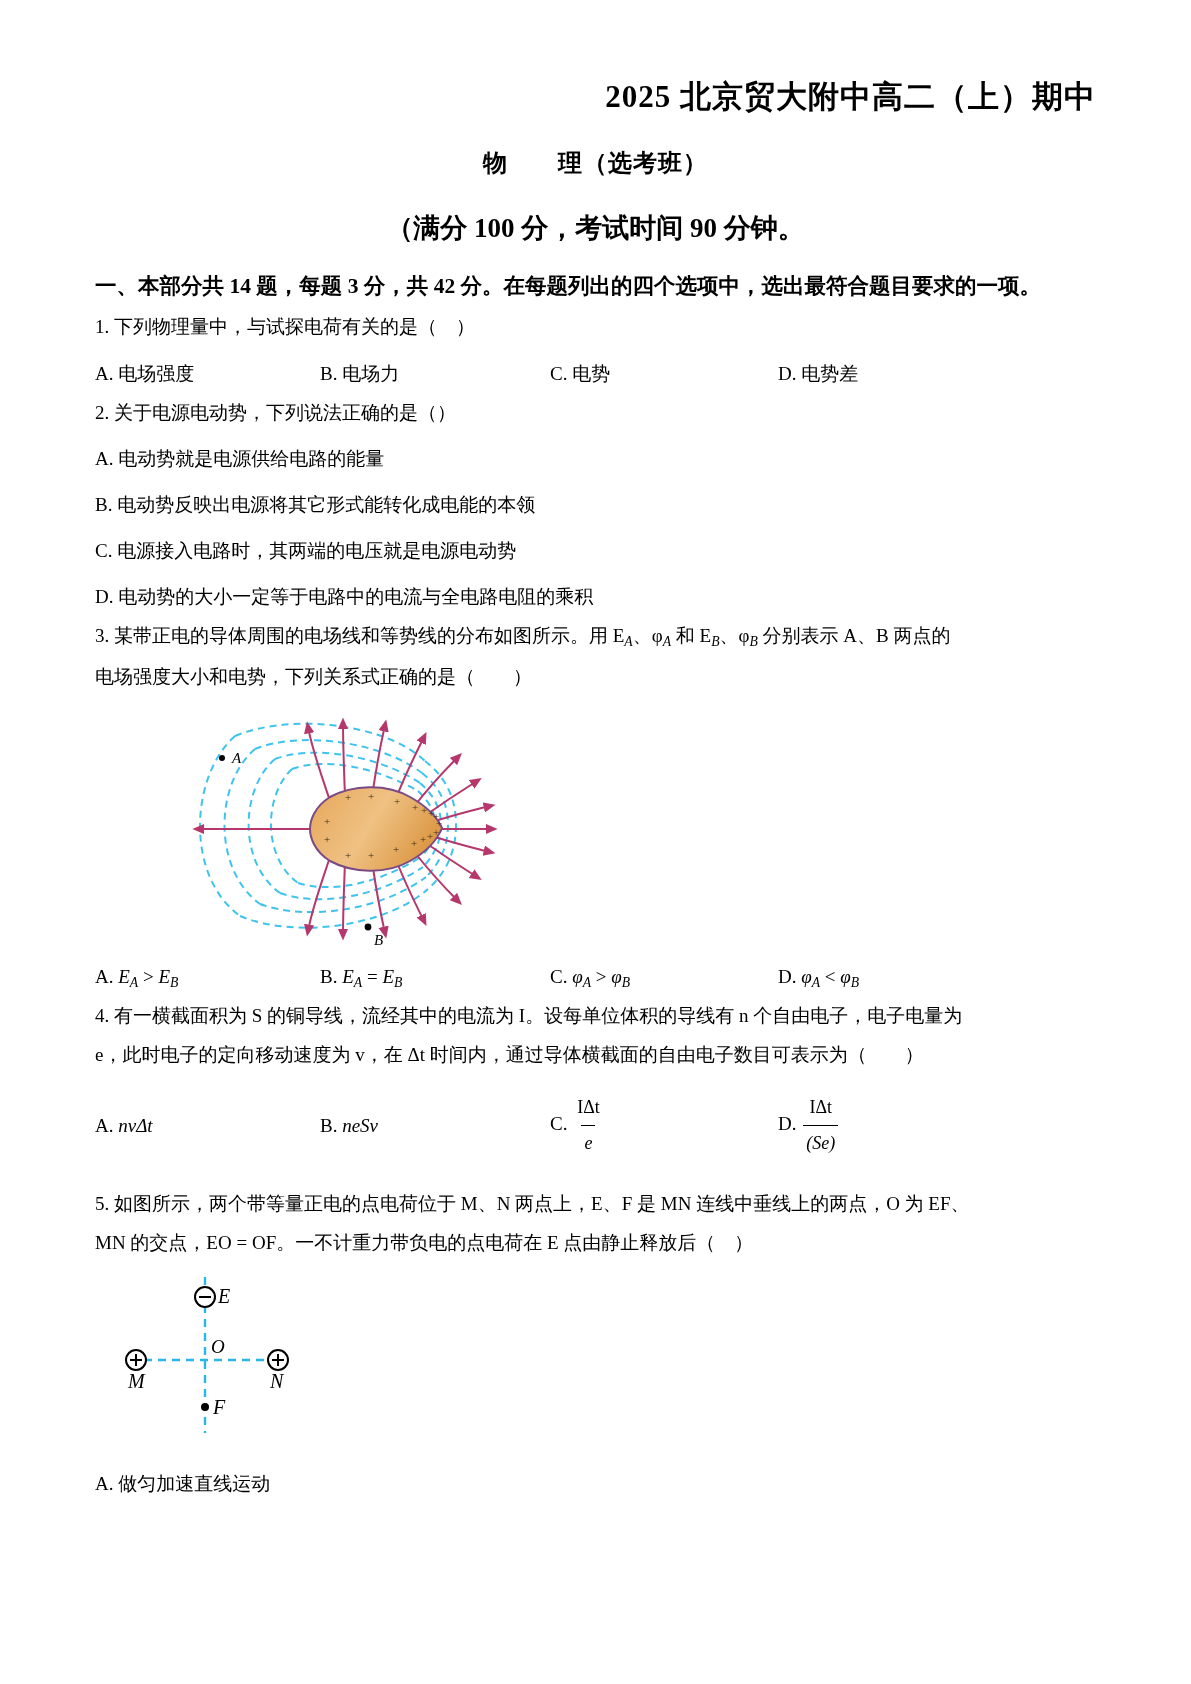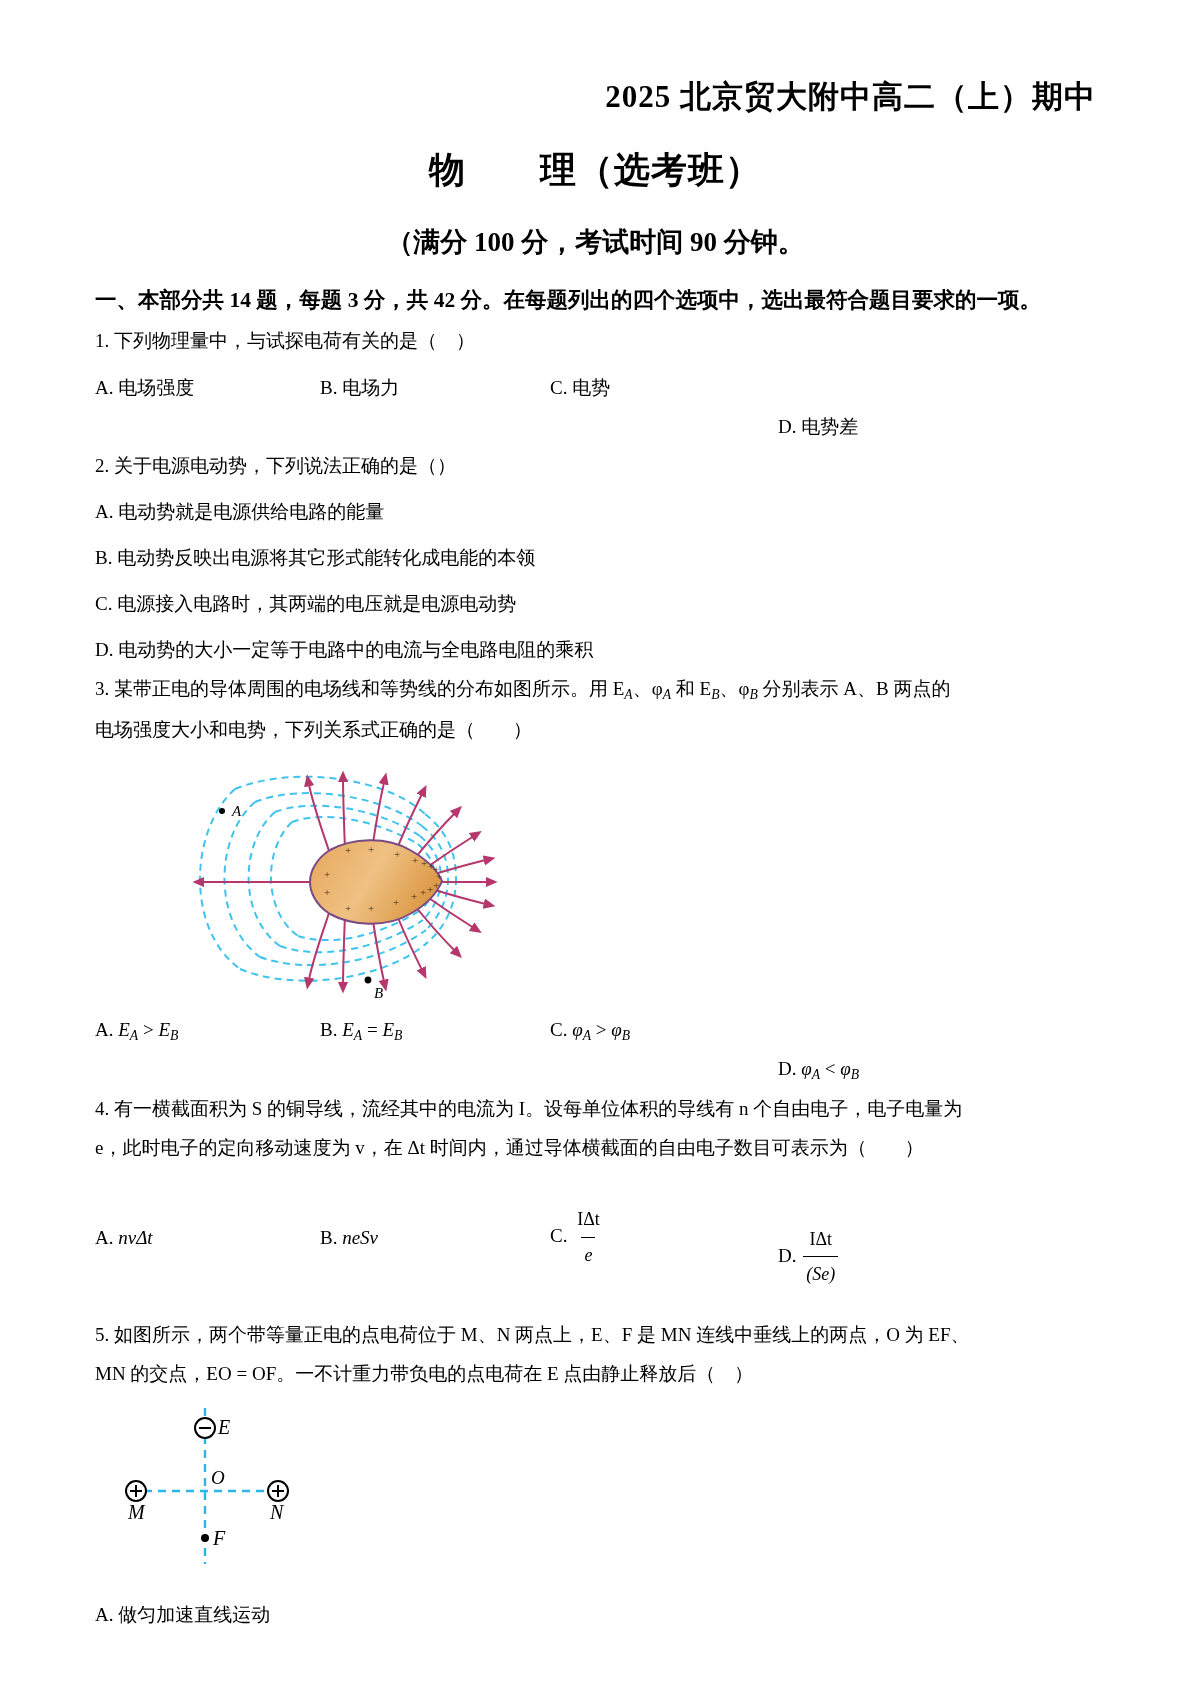--- a/index.html
+++ b/index.html
@@ -27,21 +27,21 @@
   .title-main {
     text-align: right;
     font-size: 31px;
     font-weight: bold;
     letter-spacing: 1px;
     margin-top: 78px;
     line-height: 1.2;
   }
   .title-sub {
     text-align: center;
-    font-size: 36px;
+    font-size: 24px;
     font-weight: bold;
     letter-spacing: 1px;
     margin-top: 34px;
     line-height: 1.2;
   }
   .title-info {
     text-align: center;
     font-size: 27px;
     font-weight: bold;
     margin-top: 32px;
@@ -71,21 +71,21 @@
   .opt-row {
     display: flex;
     font-size: 19px;
     margin-top: 11px;
     line-height: 1.9;
   }
   .opt-row > div { flex: 0 0 auto; }
   .oc1 { width: 225px; }
   .oc2 { width: 230px; }
   .oc3 { width: 228px; }
-  .oc4 { width: 200px; margin-top: 39px; }
+  .oc4 { width: 200px; }
 
   i, .it { font-style: italic; }
   sub { font-size: 0.72em; vertical-align: -0.28em; font-style: italic;}
   .frac {
     display: inline-flex;
     flex-direction: column;
     align-items: center;
     vertical-align: middle;
     margin: 0 2px;
     position: relative;

